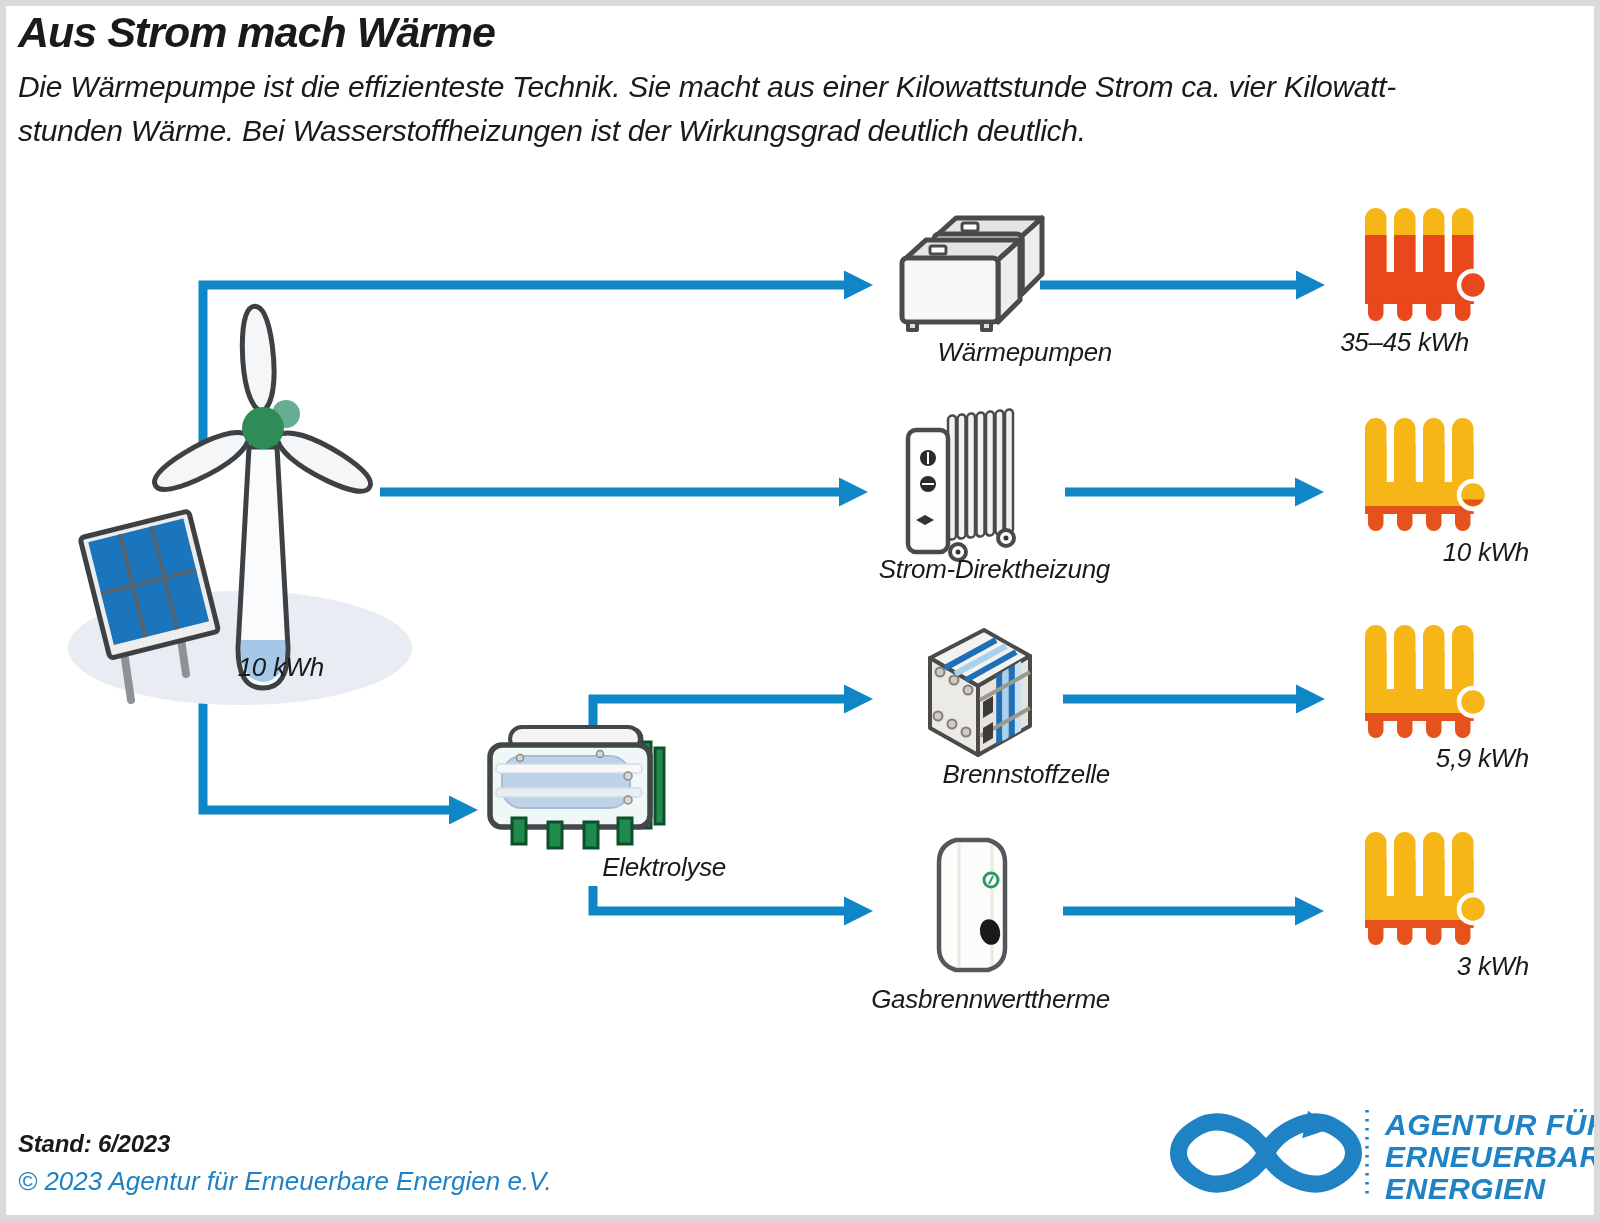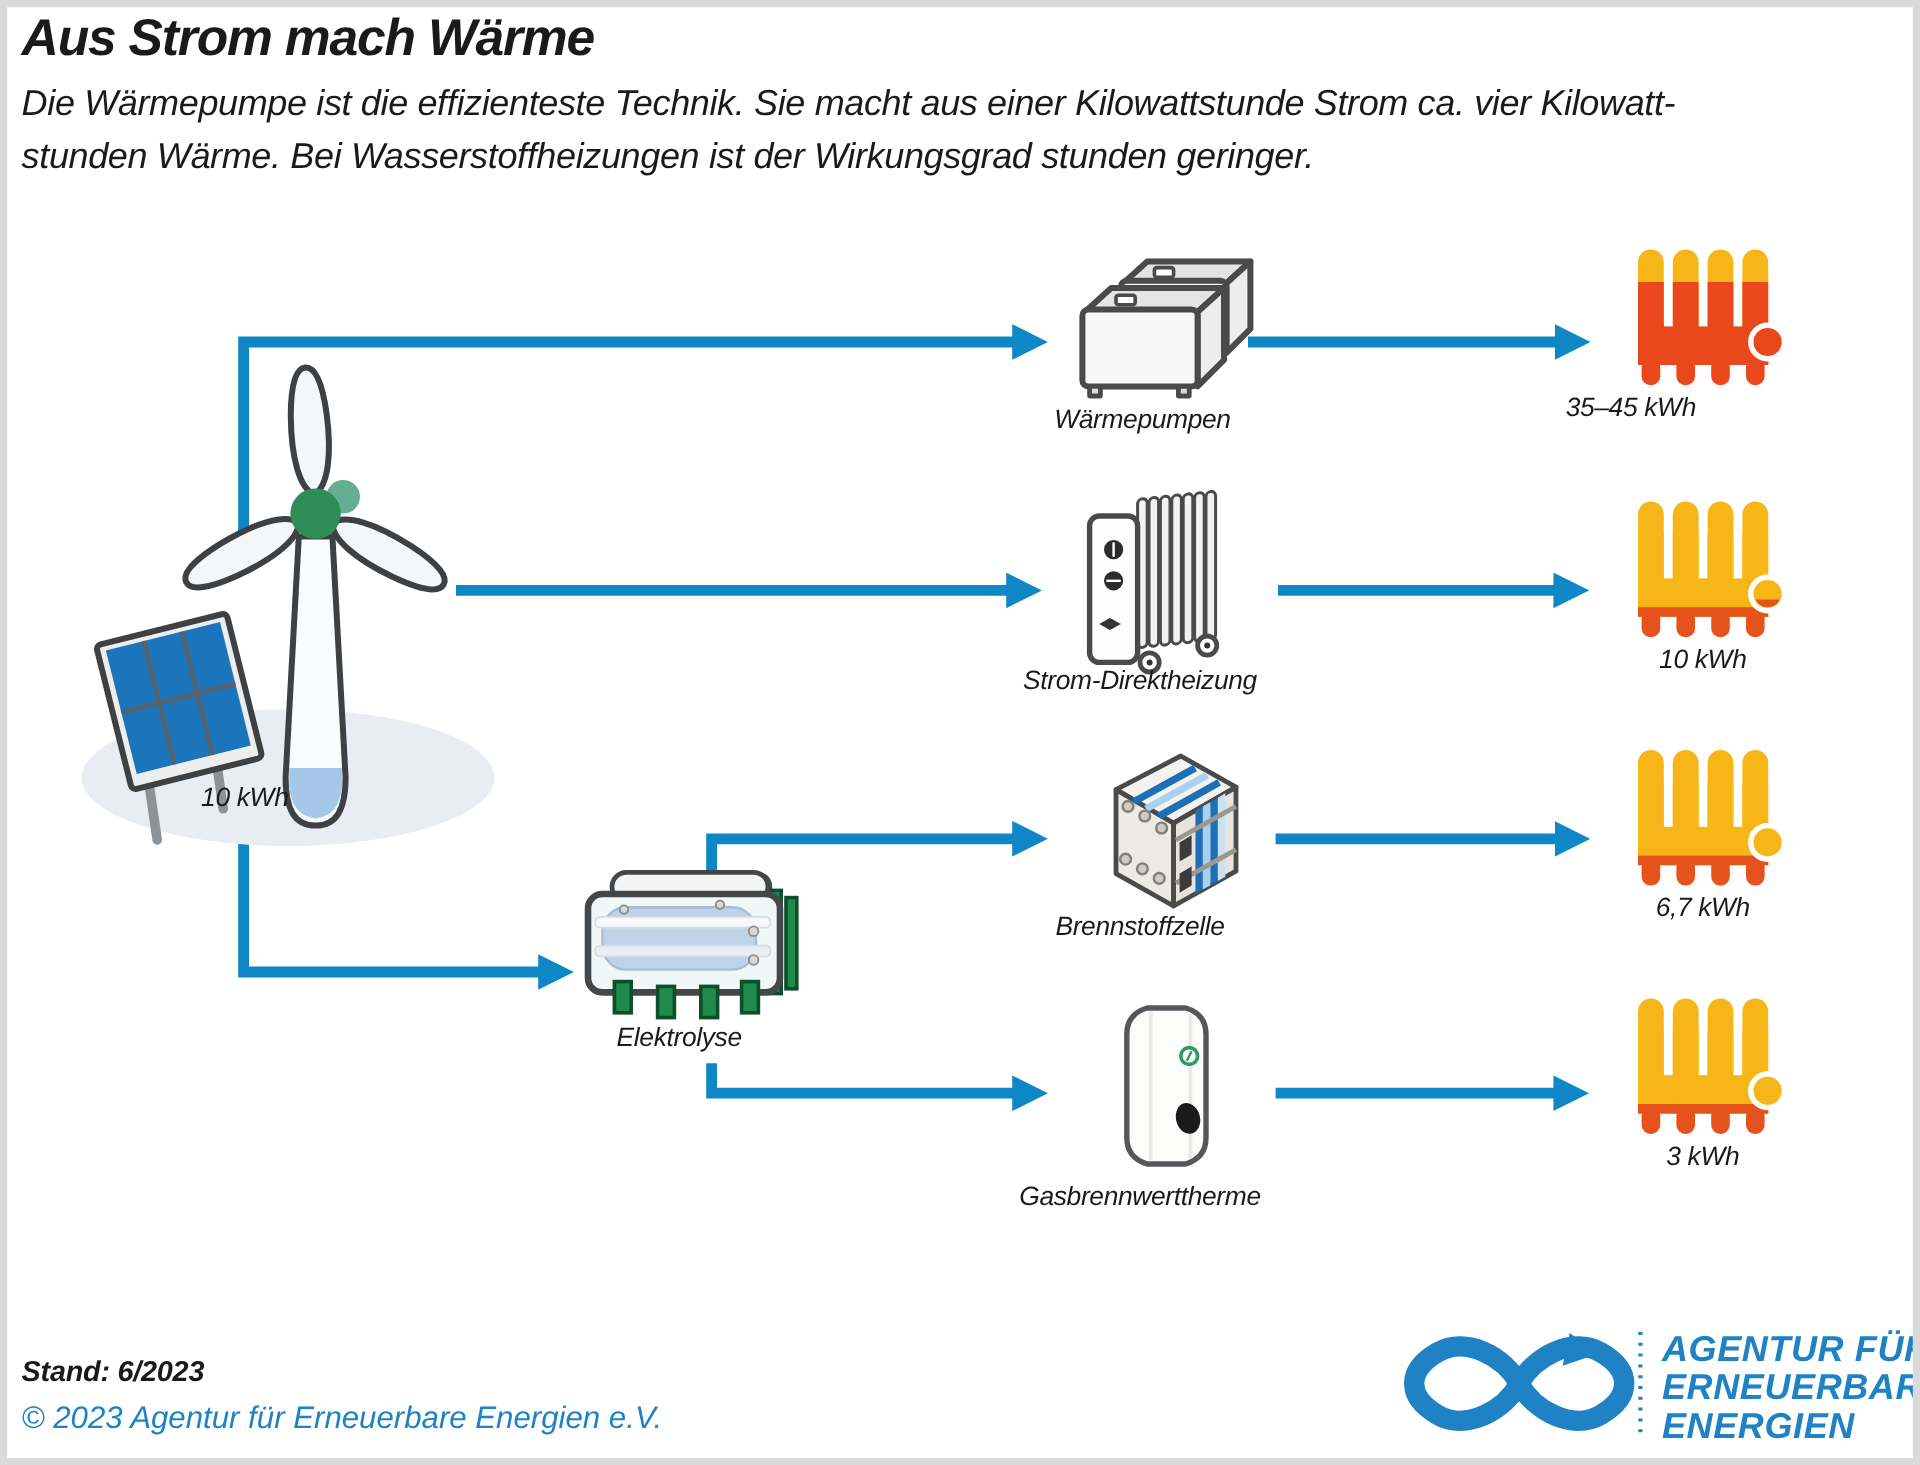--- a/index.html
+++ b/index.html
@@ -2,21 +2,21 @@
 <html style="--c-arrow: #0F86C5; --c-logo: #1E82C4; --c-yellow: #F7B617; --c-orange: #E5521C; --c-panel: #1B75BC; --c-green: #2E8C57; --c-text: #1A1A1A;"><head>
 <meta charset="utf-8">
 <style>
   html,body{margin:0;padding:0;background:#fff;}
   .canvas{position:relative;width:1600px;height:1221px;background:#fff;overflow:hidden;
           font-family:"Liberation Sans", sans-serif;color:var(--c-text,#1a1a1a);font-style:italic;}
   .frame{position:absolute;inset:0;border:6px solid #dadada;pointer-events:none;z-index:50;}
   .abs{position:absolute;}
   .title{left:18px;top:8px;font-size:43px;font-weight:700;letter-spacing:-1px;}
   .sub{left:18px;font-size:30px;letter-spacing:-0.3px;text-align:right;}
-  .lbl{font-size:22px;text-align:center;letter-spacing:-0.3px;white-space:nowrap;}
+  .lbl{font-size:26px;text-align:right;letter-spacing:-0.3px;white-space:nowrap;}
   .w320{width:320px;margin-left:-160px;}
   .w240{width:240px;margin-left:-120px;}
   .w220{width:220px;margin-left:-110px;}
   .foot-b{left:18px;font-size:24px;font-weight:700;letter-spacing:-0.2px;}
   .copy{left:18px;font-size:26px;color:var(--c-logo,#1e82c4);}
   .logo-line{left:1385px;font-size:30px;font-weight:700;color:var(--c-logo,#1e82c4);letter-spacing:0.5px;white-space:nowrap;}
   svg{display:block;}
   .artwork{position:absolute;left:0;top:0;z-index:1;}
   .txt{z-index:10;}
 </style>
@@ -229,33 +229,33 @@
                C 1278 1131 1310 1113 1334 1127
                C 1360 1142 1360 1164 1334 1179
                C 1310 1193 1278 1175 1266 1153 Z" fill="none" style="stroke:var(--c-logo,#1E82C4)" stroke-width="17"></path>
       <polygon points="1306,1112 1332,1126 1304,1140" style="fill:var(--c-logo,#1E82C4)" transform="rotate(8 1316 1126)"></polygon>
       <line x1="1367" y1="1110" x2="1367" y2="1198" style="stroke:var(--c-logo,#1E82C4)" stroke-width="3.5" stroke-dasharray="2.5 6.5"></line>
     </g>
   </svg>
 
   <div class="abs txt title">Aus Strom mach Wärme</div>
   <div class="abs txt sub" style="top:70px">Die Wärmepumpe ist die effizienteste Technik. Sie macht aus einer Kilowattstunde Strom ca. vier Kilowatt-</div>
-  <div class="abs txt sub" style="top:114px">stunden Wärme. Bei Wasserstoffheizungen ist der Wirkungsgrad stunden geringer.</div>
+  <div class="abs txt sub" style="top:114px">stunden Wärme. Bei Wasserstoffheizungen ist der Wirkungsgrad deutlich deutlich.</div>
 
   <div class="abs txt lbl w240" style="left:204px;top:652px">10 kWh</div>
 
   <div class="abs txt lbl w320" style="left:952px;top:337px">Wärmepumpen</div>
   <div class="abs txt lbl w320" style="left:950px;top:554px">Strom-Direktheizung</div>
   <div class="abs txt lbl w320" style="left:950px;top:759px">Brennstoffzelle</div>
   <div class="abs txt lbl w320" style="left:950px;top:984px">Gasbrennwerttherme</div>
   <div class="abs txt lbl w320" style="left:566px;top:852px">Elektrolyse</div>
 
   <div class="abs txt lbl w220" style="left:1359px;top:327px">35–45 kWh</div>
   <div class="abs txt lbl w220" style="left:1419px;top:537px">10 kWh</div>
-  <div class="abs txt lbl w220" style="left:1419px;top:743px">6,7 kWh</div>
+  <div class="abs txt lbl w220" style="left:1419px;top:743px">5,9 kWh</div>
   <div class="abs txt lbl w220" style="left:1419px;top:951px">3 kWh</div>
 
   <div class="abs txt foot-b" style="top:1130px">Stand: 6/2023</div>
   <div class="abs txt copy" style="top:1166px">© 2023 Agentur für Erneuerbare Energien e.V.</div>
 
   <div class="abs txt logo-line" style="top:1108px"><b>A</b><span style="font-weight:600">GENTUR FÜR</span></div>
   <div class="abs txt logo-line" style="top:1140px"><b>E</b><span style="font-weight:600">RNEUERBARE</span></div>
   <div class="abs txt logo-line" style="top:1172px"><b>E</b><span style="font-weight:600">NERGIEN</span></div>
 
   <div class="frame"></div>

